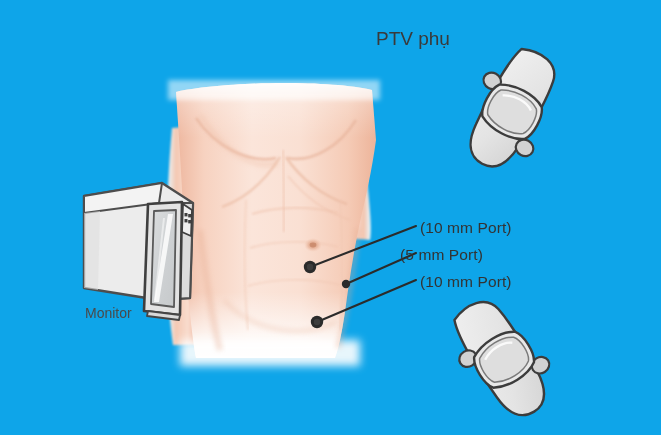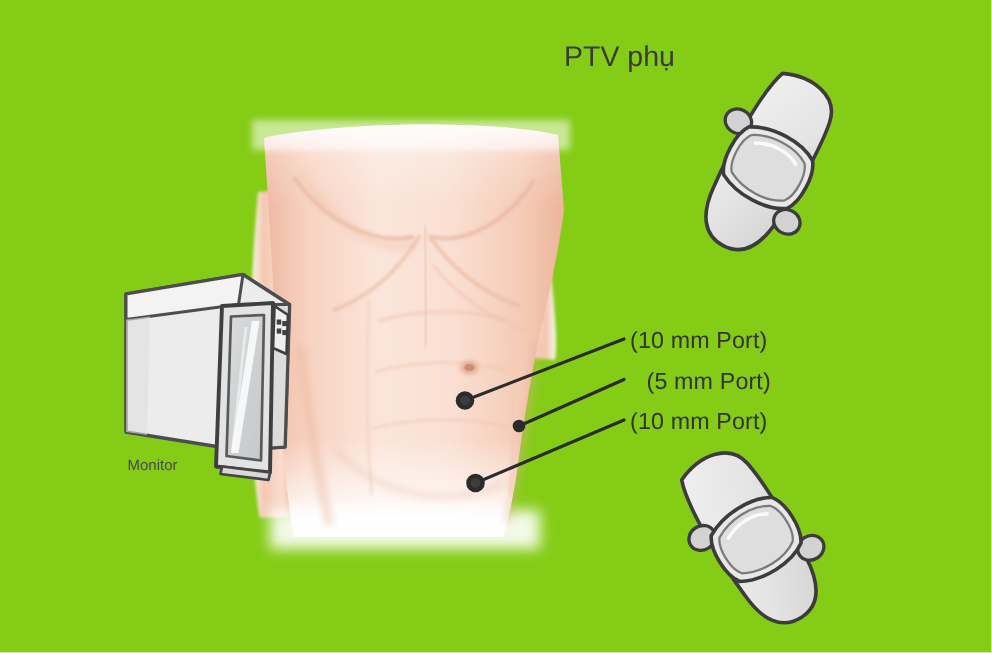--- a/index.html
+++ b/index.html
@@ -4,21 +4,21 @@
 <style>
   html, body {
     margin: 0;
     padding: 0;
     background: #ffffff;
   }
   #canvas {
     position: relative;
     width: 661px;
     height: 435px;
-    background: #84cc16;
+    background: #0ea5e9;
     font-family: "Liberation Sans", sans-serif;
     overflow: hidden;
   }
   .layer {
     position: absolute;
     left: 0;
     top: 0;
     width: 661px;
     height: 435px;
   }
@@ -31,28 +31,28 @@
   .port-label {
     font-size: 15.5px;
     letter-spacing: 0.1px;
     color: #333333;
   }
   .role-label {
     font-size: 19px;
     color: #3a3a3a;
   }
   .monitor-label {
-    font-size: 10px;
+    font-size: 14px;
     color: #4a4a4a;
   }
   #lbl-ptv-phu { left: 376px; top: 28px; }
   #lbl-ptv-chinh { left: 313px; top: 372px; }
   #lbl-monitor { left: 85px; top: 305px; }
   #lbl-port-1 { left: 420px; top: 219px; }
-  #lbl-port-2 { left: 431px; top: 246px; }
+  #lbl-port-2 { left: 400px; top: 246px; }
   #lbl-port-3 { left: 420px; top: 273px; }
 </style>
 </head>
 <body>
 
 <div id="canvas">
 
   <svg class="layer" viewBox="0 0 661 435" xmlns="http://www.w3.org/2000/svg">
     <defs>
       <linearGradient id="gTorso" x1="0" y1="0" x2="1" y2="0">

